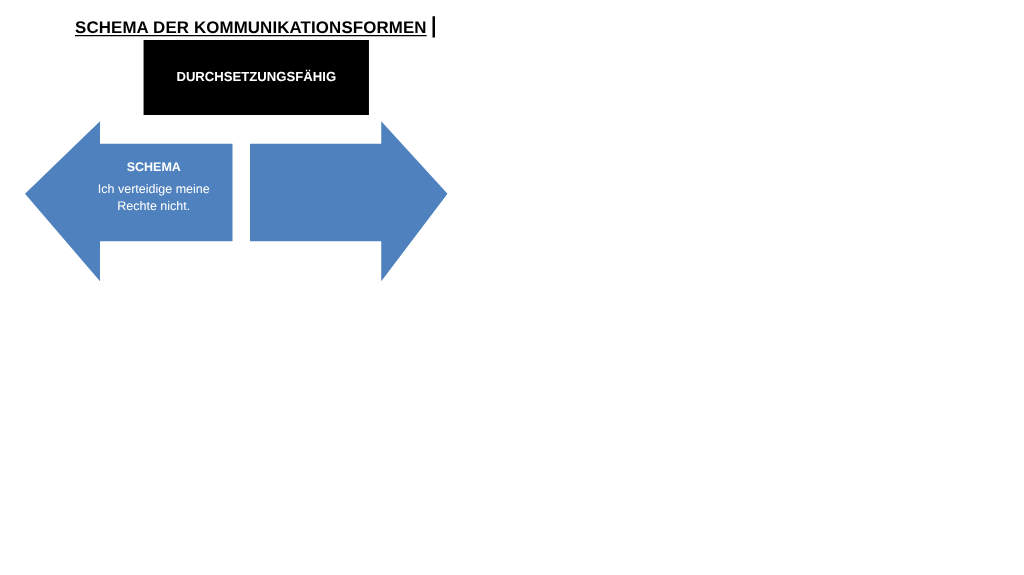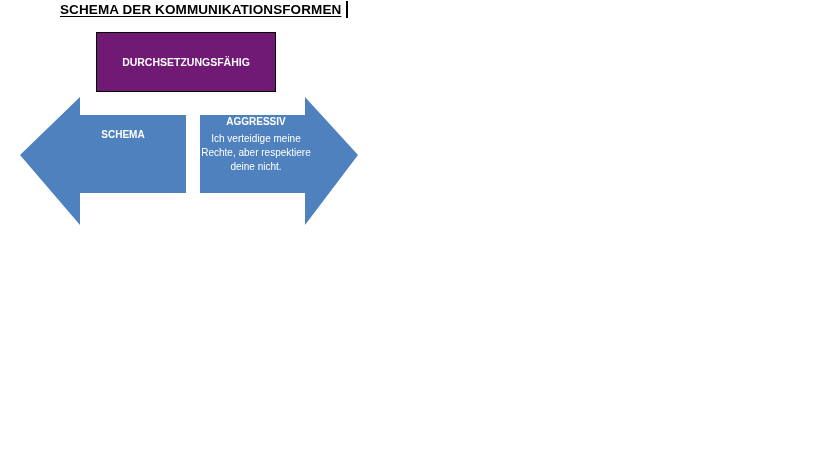--- a/index.html
+++ b/index.html
@@ -18,21 +18,21 @@
     position: relative;
     width: 819px;
     height: 460px;
     background: #ffffff;
   }
 
   
   #doc-title-wrap {
     position: absolute;
     left: 60px;
-    top: 1px;
+    top: 13px;
     height: 20px;
     display: flex;
     align-items: flex-start;
   }
   #doc-title {
     font-size: 13.5px;
     font-weight: bold;
     color: #000000;
     letter-spacing: 0.1px;
     text-decoration: underline;
@@ -54,25 +54,25 @@
     position: absolute;
     left: 0;
     top: 0;
     width: 400px;
     height: 250px;
   }
 
   
   #green-box {
     position: absolute;
-    left: 96px;
+    left: 115px;
     top: 32px;
     width: 180px;
     height: 60px;
-    background: #701a75;
+    background: #000000;
     border: 1.6px solid #000000;
     box-sizing: border-box;
     display: flex;
     flex-direction: column;
     align-items: center;
     justify-content: center;
     padding: 2px 6px;
     box-sizing: border-box;
   }
   #green-box .shape-title {
@@ -156,21 +156,18 @@
       <polygon points="20,155 80,97 80,115 186,115 186,193 80,193 80,225" fill="#4E81BD"></polygon>
       <polygon points="358,155 305,97 305,115 200,115 200,193 305,193 305,225" fill="#4E81BD"></polygon>
     </svg>
 
     <div id="green-box">
       <div class="shape-title">DURCHSETZUNGSFÄHIG</div>
     </div>
 
     <div id="passive-text" class="arrow-text">
       <div class="shape-title">SCHEMA</div>
+      <div class="shape-body">Ich verteidige meine Rechte nicht.</div>
     </div>
 
-    <div id="aggressive-text" class="arrow-text">
-      <div class="shape-title">AGGRESSIV</div>
-      <div class="shape-body">Ich verteidige meine Rechte, aber respektiere deine nicht.</div>
-    </div>
 
   </div>
 </div>
 
 </body></html>

